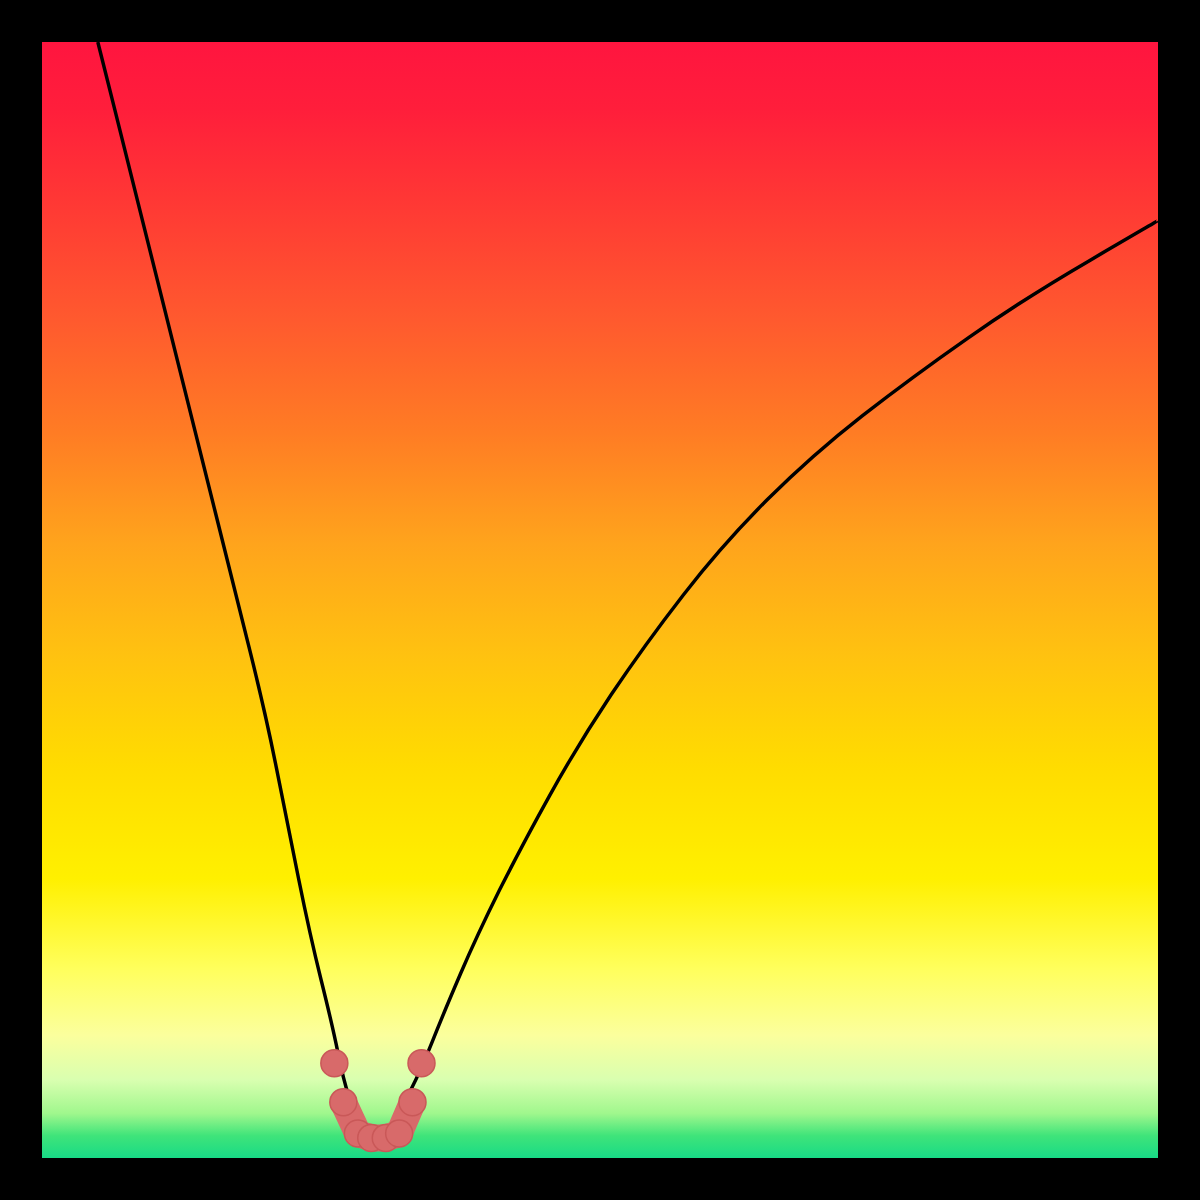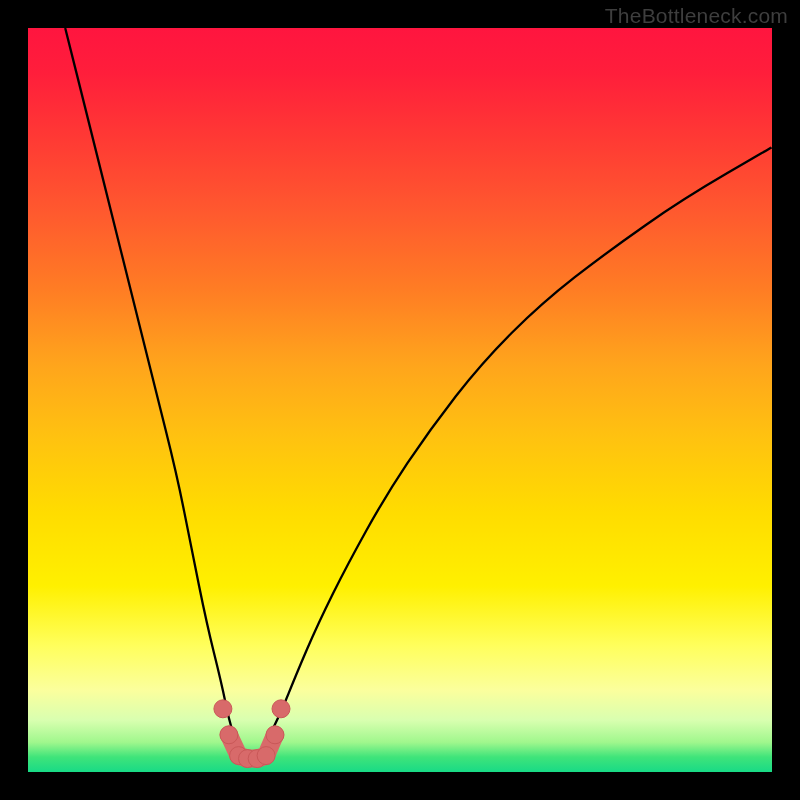--- a/index.html
+++ b/index.html
@@ -81,14 +81,13 @@
         <circle cx="200.9" cy="706.8" r="9" fill="#d86a6a" stroke="#c95858" stroke-width="1"></circle>
         <circle cx="210.6" cy="727.6" r="9" fill="#d86a6a" stroke="#c95858" stroke-width="1"></circle>
         <circle cx="219.5" cy="730.6" r="9" fill="#d86a6a" stroke="#c95858" stroke-width="1"></circle>
         <circle cx="229.2" cy="730.6" r="9" fill="#d86a6a" stroke="#c95858" stroke-width="1"></circle>
         <circle cx="238.1" cy="727.6" r="9" fill="#d86a6a" stroke="#c95858" stroke-width="1"></circle>
         <circle cx="247.0" cy="706.8" r="9" fill="#d86a6a" stroke="#c95858" stroke-width="1"></circle>
         <circle cx="253.0" cy="680.8" r="9" fill="#d86a6a" stroke="#c95858" stroke-width="1"></circle>
       </g>
   </svg>
 
-  <div class="watermark">TheBottleneck.com</div>
 </div>
 
 </body></html>

